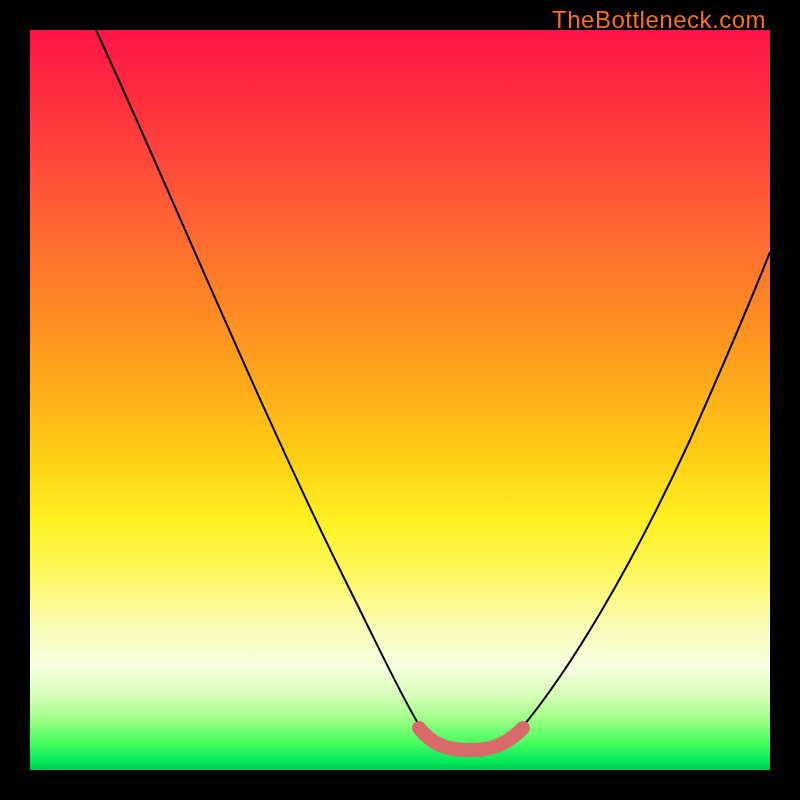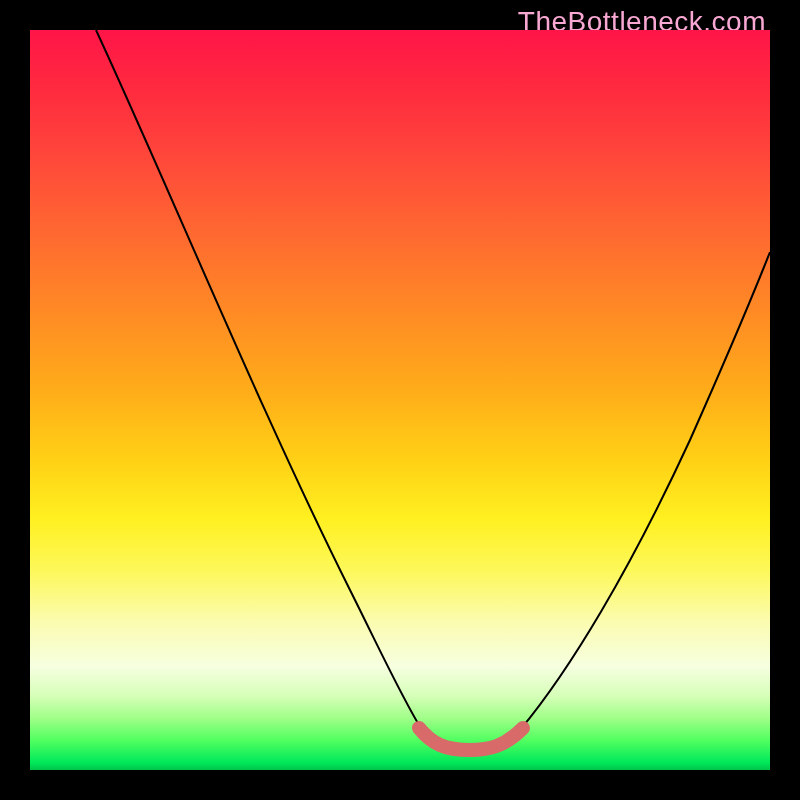--- a/index.html
+++ b/index.html
@@ -41,22 +41,22 @@
       #a0ff88 93%,
       #50ff60 96%,
       #00e85a 99%,
       #00c44a 100%
     );
   }
   .watermark {
     position: absolute;
     top: 6px;
     right: 34px;
-    color: #f9a8d4;
-    font-size: 28px;
+    color: #f97316;
+    font-size: 24px;
     letter-spacing: 0.5px;
     font-weight: 400;
   }
   svg.curves {
     position: absolute;
     left: 0;
     top: 0;
     width: 740px;
     height: 740px;
   }

